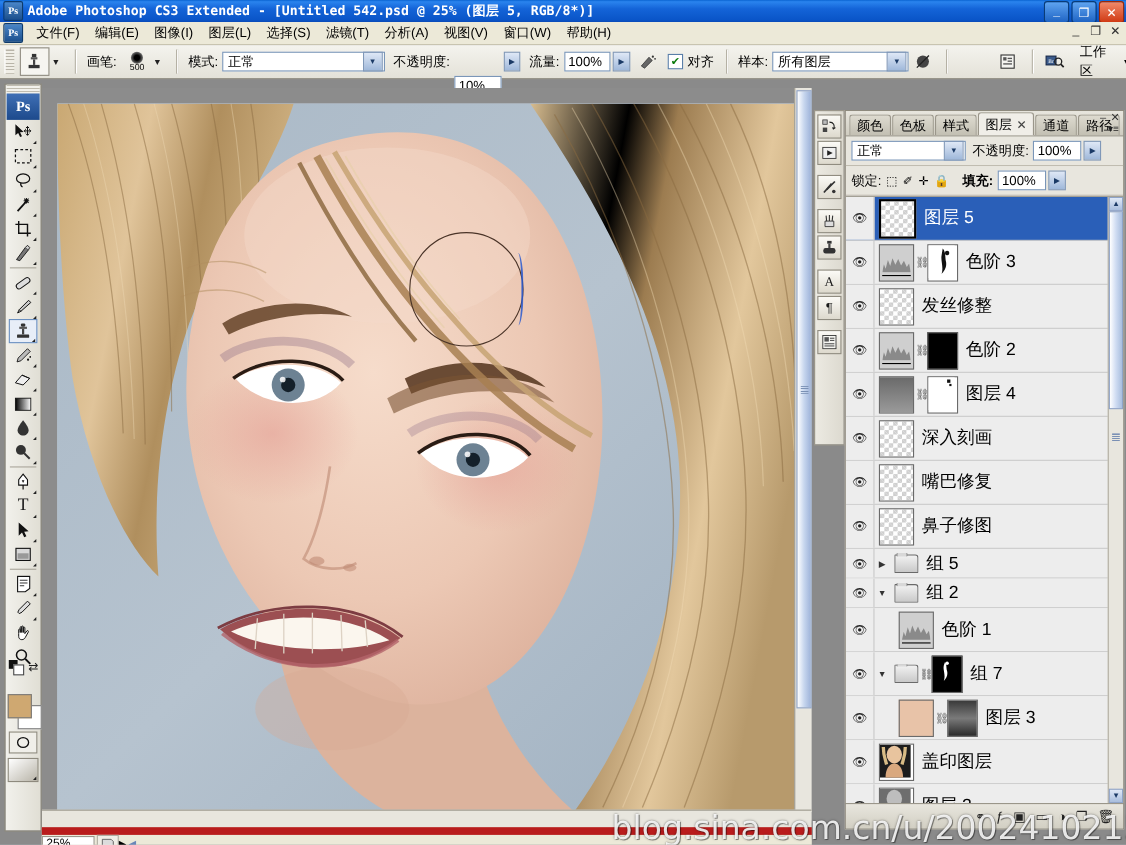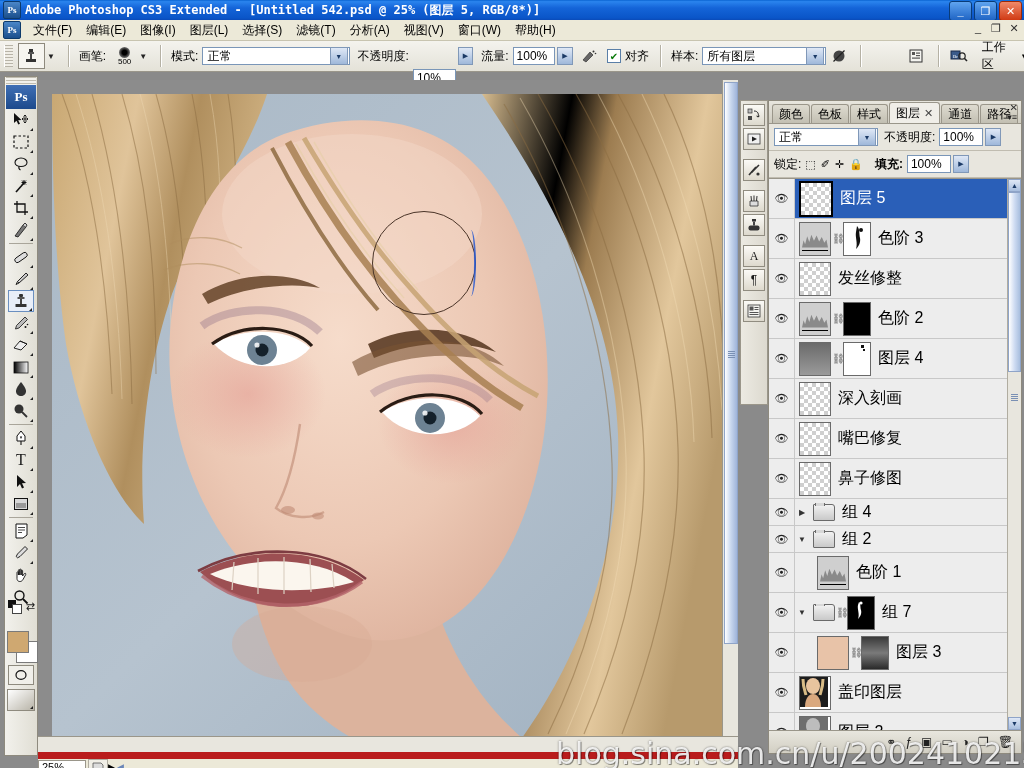--- a/index.html
+++ b/index.html
@@ -940,21 +940,21 @@
         <div class="thumb checker"></div>
         <div class="lname">鼻子修图</div>
       </div>
 
       <div class="lrow" style="height:26px;">
         <div class="eye" style="height:26px;">👁</div>
         <div class="tri">▶</div>
         <div class="thumb folder">
             <div class="folder-ico"></div>
           </div>
-        <div class="lname">组 4</div>
+        <div class="lname">组 5</div>
       </div>
 
       <div class="lrow" style="height:26px;">
         <div class="eye" style="height:26px;">👁</div>
         <div class="tri">▼</div>
         <div class="thumb folder">
             <div class="folder-ico"></div>
           </div>
         <div class="lname">组 2</div>
       </div>

